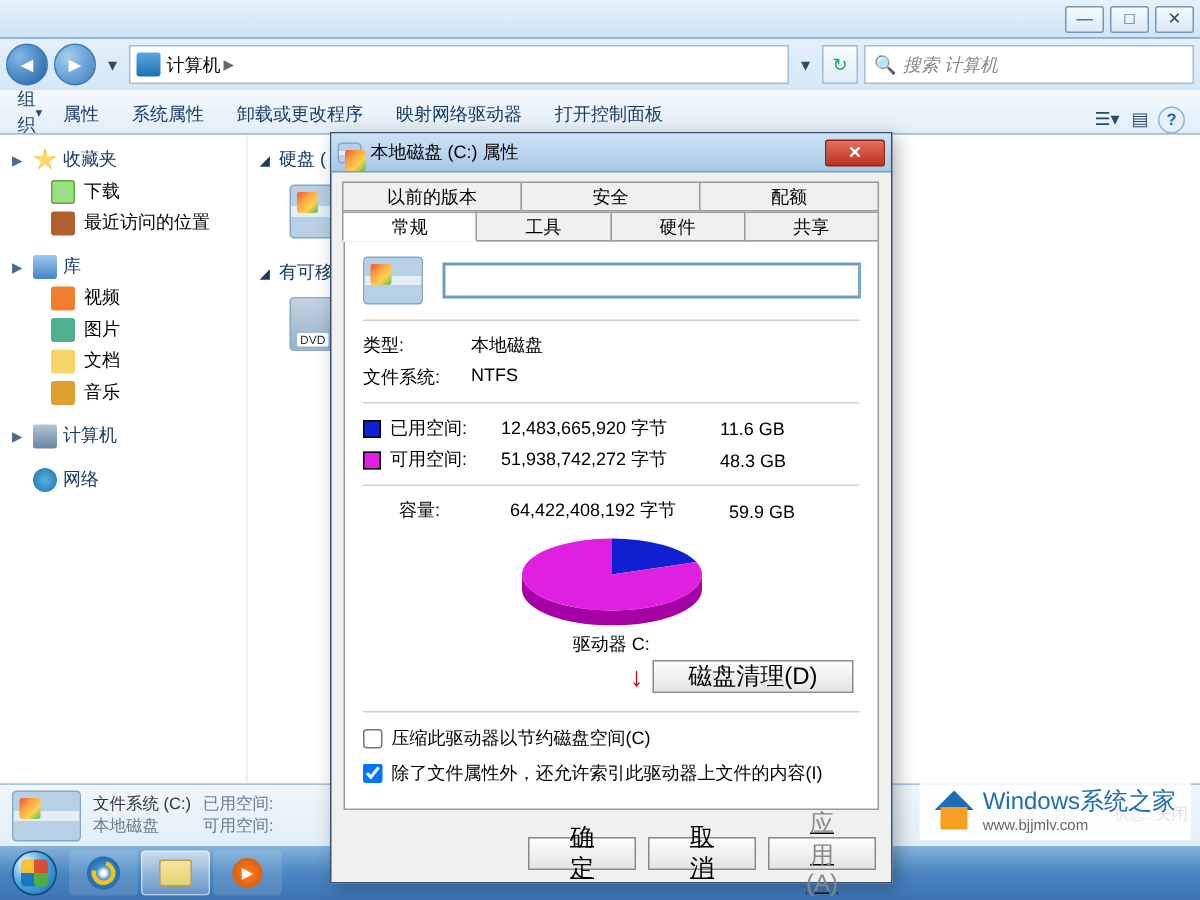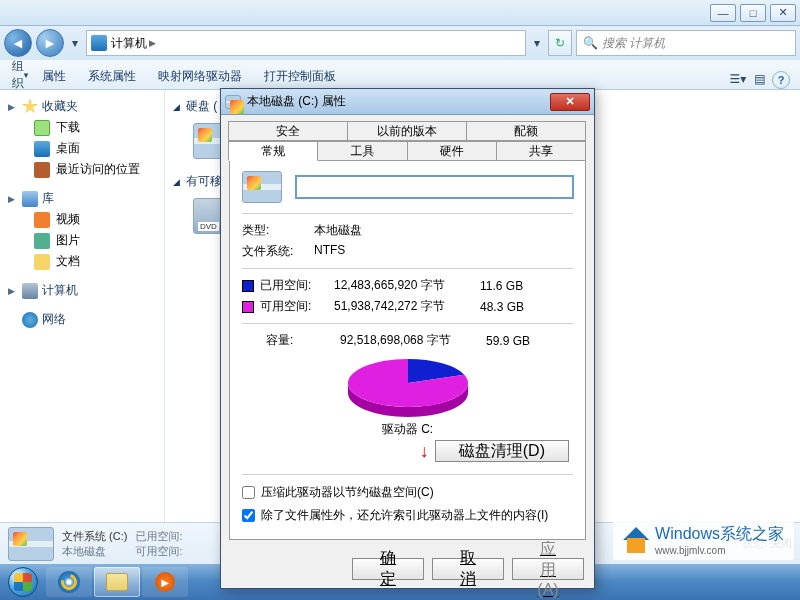--- a/index.html
+++ b/index.html
@@ -146,20 +146,21 @@
   <div class="search">
     <span class="mag">🔍</span>
     <span>搜索 计算机</span>
   </div>
 </div>
 
 <div class="toolbar">
   <div class="tbi dd">组织</div>
   <div class="tbi">属性</div>
   <div class="tbi">系统属性</div>
+  <div class="tbi">卸载或更改程序</div>
   <div class="tbi">映射网络驱动器</div>
   <div class="tbi">打开控制面板</div>
   <div class="spacer"></div>
   <div class="icon">☰▾</div>
   <div class="icon">▤</div>
   <div class="icon help">?</div>
 </div>
 
 <div class="main">
   <div class="sidebar">
@@ -167,24 +168,20 @@
       <div class="sb-head">
           <span class="tri">▶</span>
           <span class="ico ico-star"></span>
           <span>收藏夹</span>
         </div>
       <div class="sb-item">
           <span class="ico ico-dl"></span>
           <span>下载</span>
         </div>
       <div class="sb-item">
-          <span class="ico ico-desk"></span>
-          <span>桌面</span>
-        </div>
-      <div class="sb-item">
           <span class="ico ico-recent"></span>
           <span>最近访问的位置</span>
         </div>
     </div>
     <div class="sb-group">
       <div class="sb-head">
           <span class="tri">▶</span>
           <span class="ico ico-lib"></span>
           <span>库</span>
         </div>
@@ -192,20 +189,24 @@
           <span class="ico ico-vid"></span>
           <span>视频</span>
         </div>
       <div class="sb-item">
           <span class="ico ico-pic"></span>
           <span>图片</span>
         </div>
       <div class="sb-item">
           <span class="ico ico-doc"></span>
           <span>文档</span>
+        </div>
+      <div class="sb-item">
+          <span class="ico ico-music"></span>
+          <span>音乐</span>
         </div>
     </div>
     <div class="sb-group">
       <div class="sb-head sel">
           <span class="tri">▶</span>
           <span class="ico ico-comp"></span>
           <span>计算机</span>
         </div>
     </div>
     <div class="sb-group">
@@ -269,22 +270,22 @@
 <div class="dialog">
   <div class="dlg-title">
     <span class="ico drive-ico drive-hdd" style="width:16px;height:14px;"></span>
     <span>本地磁盘 (C:) 属性</span>
     <span class="sp"></span>
     <div class="dlg-x">✕</div>
   </div>
   <div class="dlg-body">
     <div class="tabstrip">
       <div class="tabrow">
+        <div class="tab">以前的版本</div>
         <div class="tab">安全</div>
-        <div class="tab">以前的版本</div>
         <div class="tab">配额</div>
       </div>
       <div class="tabrow">
         <div class="tab active">常规</div>
         <div class="tab">工具</div>
         <div class="tab">硬件</div>
         <div class="tab">共享</div>
       </div>
     </div>
     <div class="tabpage">
@@ -311,21 +312,21 @@
       <div class="legend">
         <span class="sw" style="background:#e020e0"></span>
         <span class="lbl">可用空间:</span>
         <span class="b">51,938,742,272 字节</span>
         <span>48.3 GB</span>
       </div>
       <div class="hr"></div>
       <div class="legend">
         <span style="width:18px"></span>
         <span class="lbl">容量:</span>
-        <span class="b">92,518,698,068 字节</span>
+        <span class="b">64,422,408,192 字节</span>
         <span>59.9 GB</span>
       </div>
       <div class="pie-wrap">
         <svg class="pie" viewBox="0 0 150 60">
           <g id="pie-g">
               <path d="M 75 26 L 75 2 A 60 24 0 0 1 131.2792171489081 17.67990656681261 Z" fill="#1020d0"></path>
               <path d="M 135 26 A 60 24 0 0 1 15 26.000000000000004 L 15 36 A 60 24 0 0 0 135 36 Z" fill="#a400a4"></path>
               <path d="M 75 26 L 131.2792171489081 17.67990656681261 A 60 24 0 1 1 74.99999999999999 2 Z" fill="#e020e0"></path>
             </g>
         </svg>

